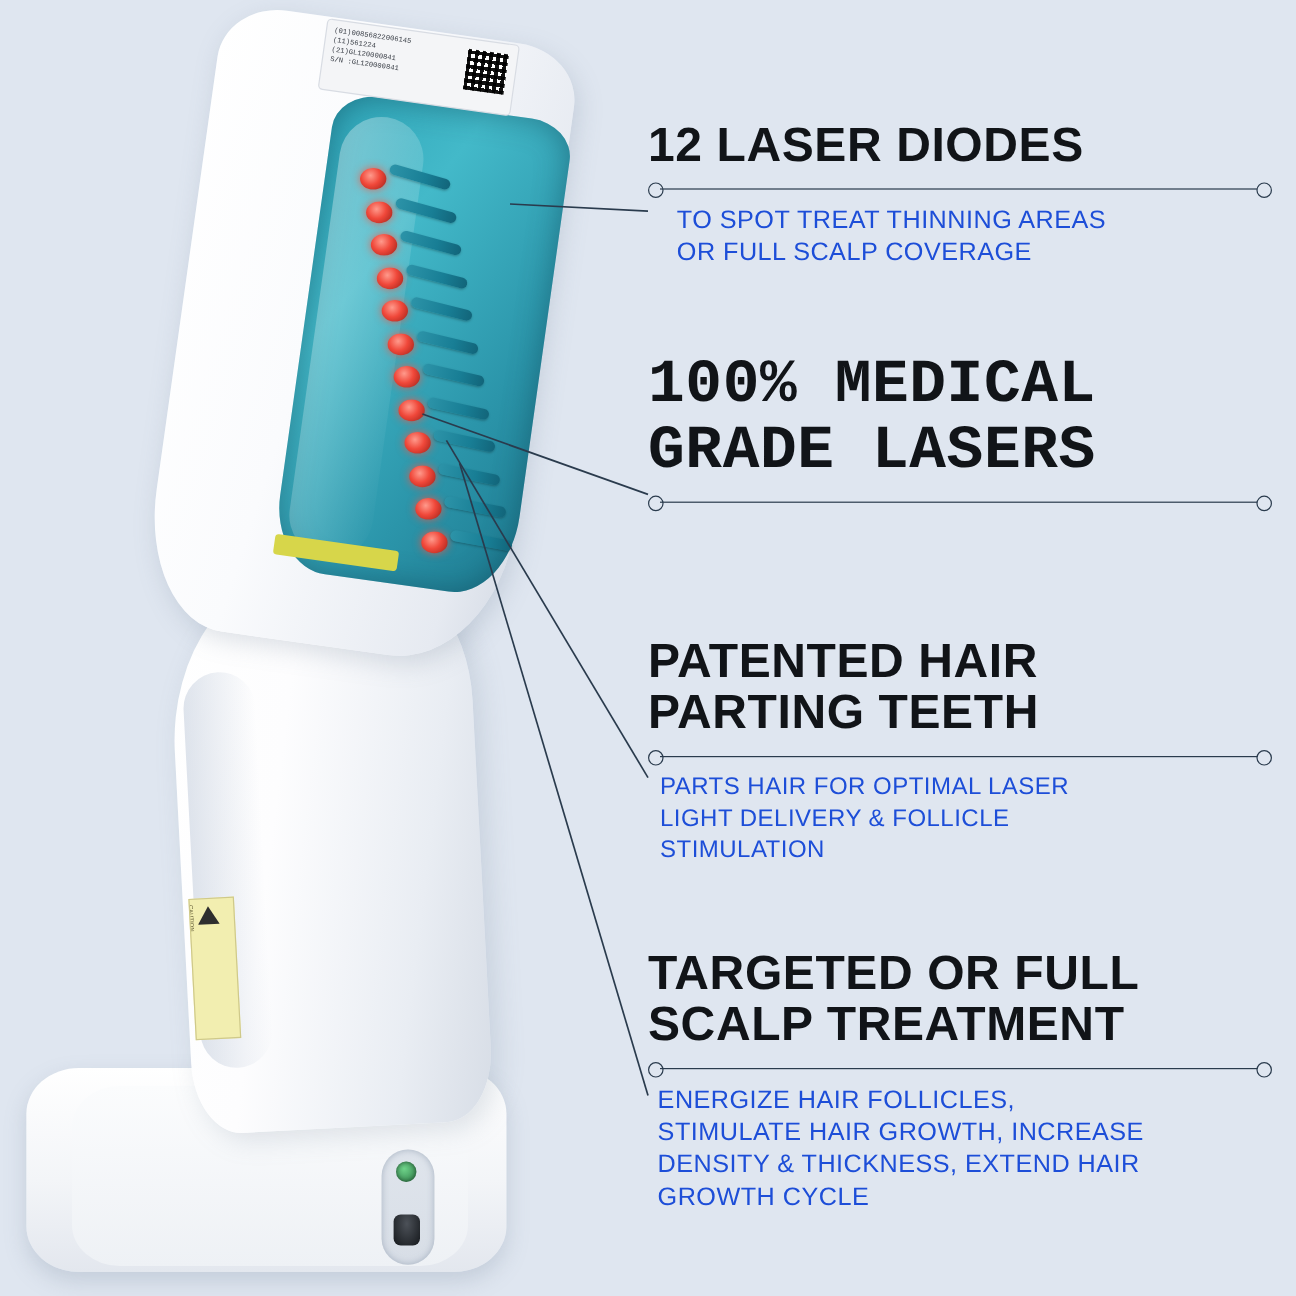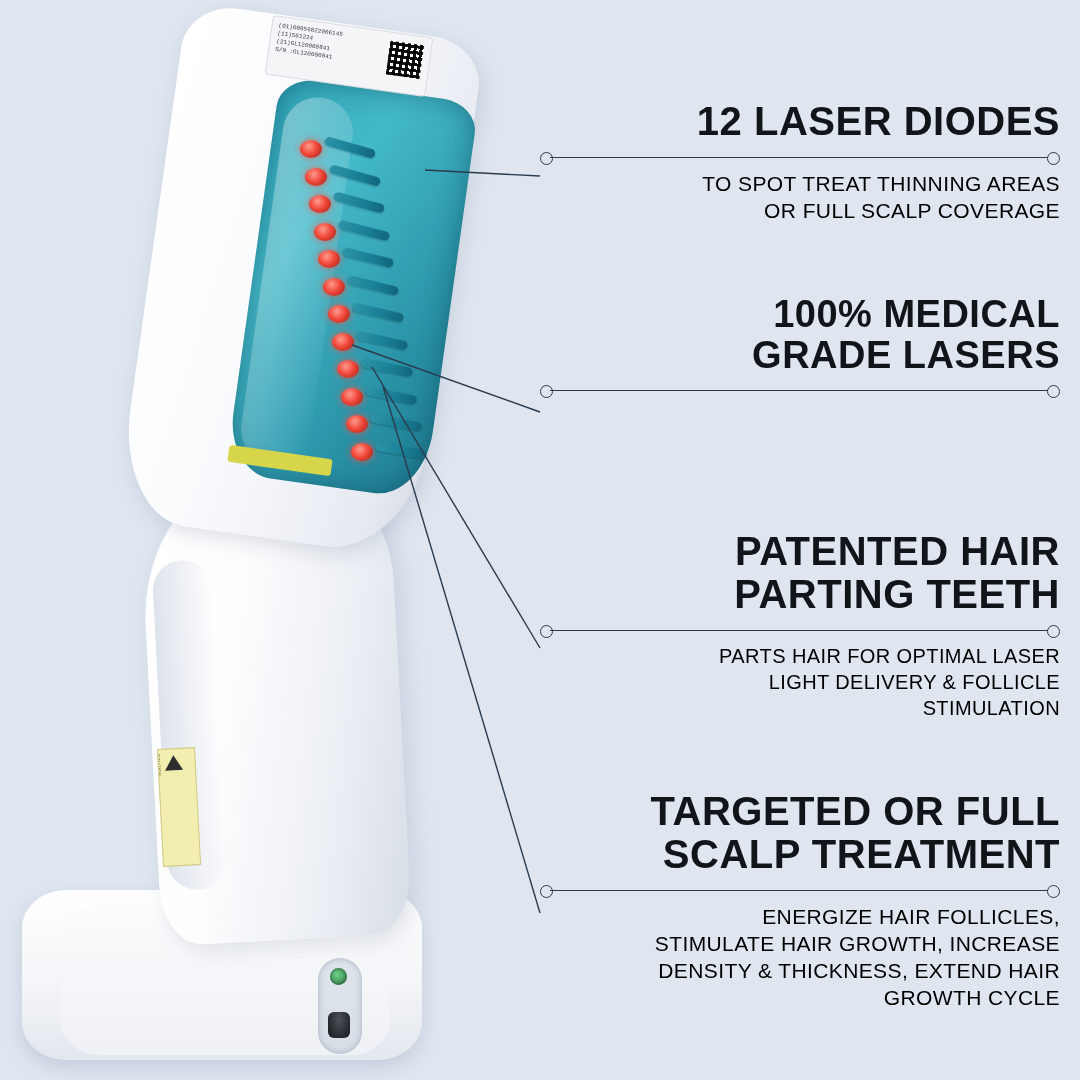--- a/index.html
+++ b/index.html
@@ -112,44 +112,44 @@
     background:radial-gradient(ellipse at 50% 30%,#4c5158,#15181c);
   }
   .port-ring{
     position:absolute;left:318px;top:958px;width:44px;height:96px;border-radius:22px;
     background:linear-gradient(180deg,rgba(220,226,234,.9),rgba(200,208,220,.6));
     box-shadow:inset 0 0 6px rgba(130,145,165,.6);
   }
 
   
   .callouts{position:absolute;left:500px;top:0;width:580px;height:1080px;}
-  .callout{position:absolute;left:40px;width:520px;text-align:right;}
+  .callout{position:absolute;left:40px;width:520px;}
   .c-title{
     font-weight:bold;letter-spacing:.5px;color:#111418;
     text-transform:uppercase;line-height:1.08;
   }
   .c-rule{position:relative;height:16px;margin:6px 0 6px 0;}
   .c-rule .line{
     position:absolute;left:10px;right:10px;top:8px;height:1px;background:#2a3b4d;
   }
   .c-rule .dot{
     position:absolute;top:3px;width:11px;height:11px;border-radius:50%;
     background:#dfe6f0;border:1.6px solid #2a3b4d;
   }
   .c-rule .dot.l{left:0;}
   .c-rule .dot.r{right:0;}
   .c-sub{
-    color:#000000;letter-spacing:.4px;text-transform:uppercase;line-height:1.28;
+    color:#1d4ed8;letter-spacing:.4px;text-transform:uppercase;line-height:1.28;
   }
 
   #c1{top:100px;}
   #c1 .c-title{font-size:40px;}
   #c1 .c-sub{font-size:21px;padding-left:24px;}
   #c2{top:294px;}
-  #c2 .c-title{font-size:38px;}
+  #c2 .c-title{font-size:51px;font-family:Liberation Mono, monospace;}
   #c2 .c-sub{font-size:21px;padding-left:24px;}
   #c3{top:530px;}
   #c3 .c-title{font-size:40px;}
   #c3 .c-sub{font-size:20px;padding-left:10px;}
   #c4{top:790px;}
   #c4 .c-title{font-size:40px;}
   #c4 .c-sub{font-size:21px;padding-left:8px;}
 
   
   #leaders{position:absolute;left:0;top:0;width:1080px;height:1080px;}

